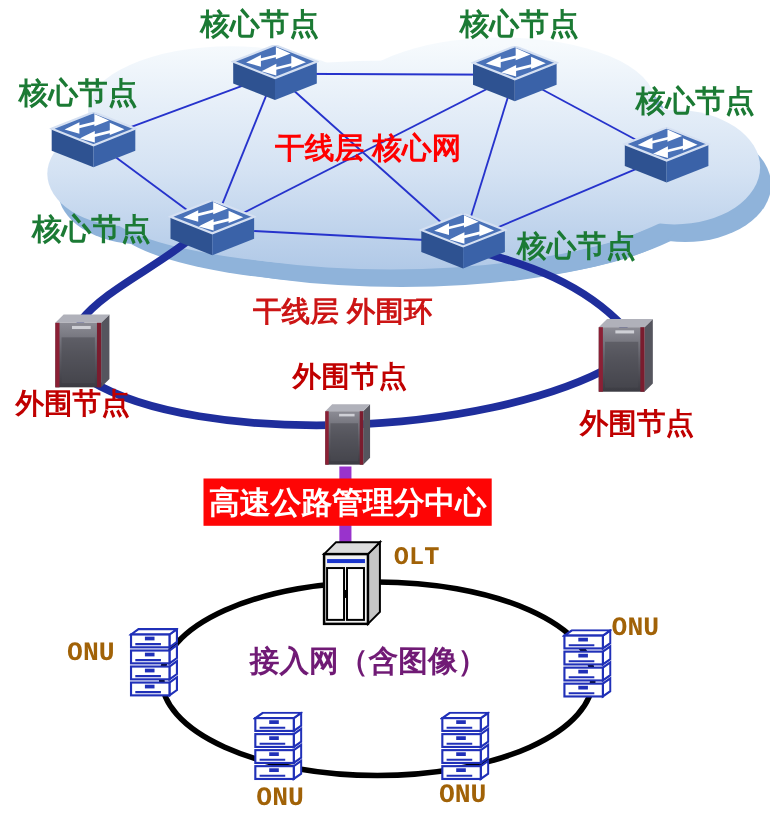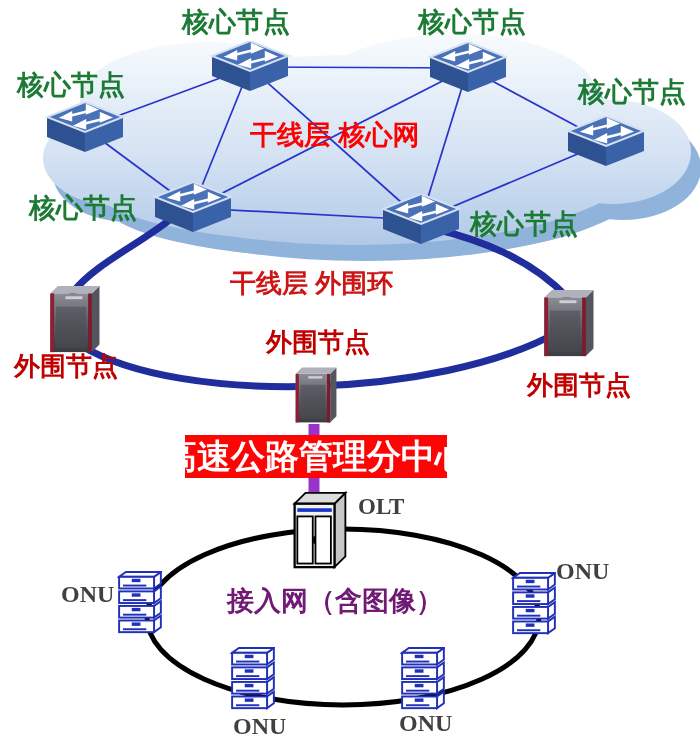--- a/index.html
+++ b/index.html
@@ -8,24 +8,24 @@
     font-family:"Liberation Sans","DejaVu Sans",sans-serif;
   }
   #gfx{position:absolute;left:0;top:0;}
   .lbl{position:absolute;white-space:nowrap;font-weight:bold;line-height:1.05;text-align:right;}
   .core-lbl{color:#1B7A34;font-size:27px;}
   .peri-lbl{color:#C00000;font-size:26px;}
   .title-core{color:#FF0000;font-size:27px;}
   .title-ring{color:#CC1515;font-size:26px;}
   .banner{
     position:absolute;left:185px;top:435px;width:262px;height:43px;
-    background:#FE0505;color:#fff;font-size:34px;font-weight:bold;
+    background:#FE0505;color:#fff;font-size:28px;font-weight:bold;
     display:flex;align-items:center;justify-content:center;white-space:nowrap;
   }
-  .dev-lbl{color:#404040;font-family:Liberation Serif, serif;font-weight:bold;}
+  .dev-lbl{color:#a16207;font-family:Liberation Mono, monospace;font-weight:bold;}
   .olt-lbl{font-size:23px;}
   .onu-lbl{font-size:24px;}
   .access-title{color:#701a75;font-size:27px;}
   .mesh{stroke:#2633CC;stroke-width:1.7;}
   .ring{stroke:#1F2E9C;stroke-width:7;fill:none;stroke-linecap:round;}
   .access-ring{stroke:#000;stroke-width:5;fill:none;}
   .uplink{stroke:#9933CC;stroke-width:11;}
 </style>
 </head>
 <body>

